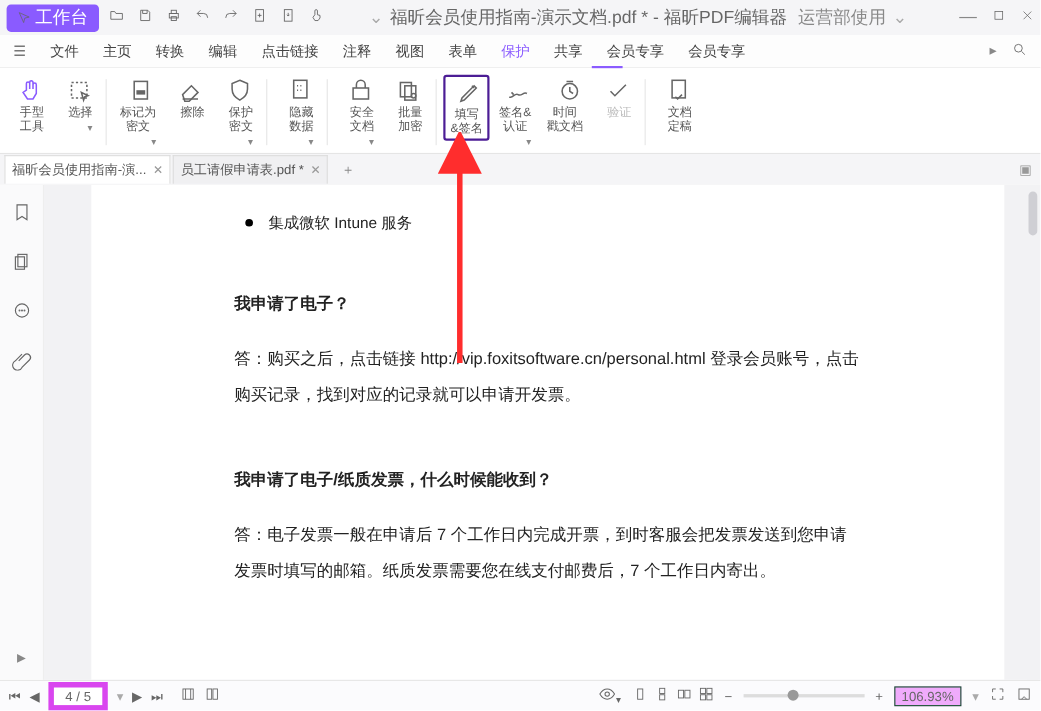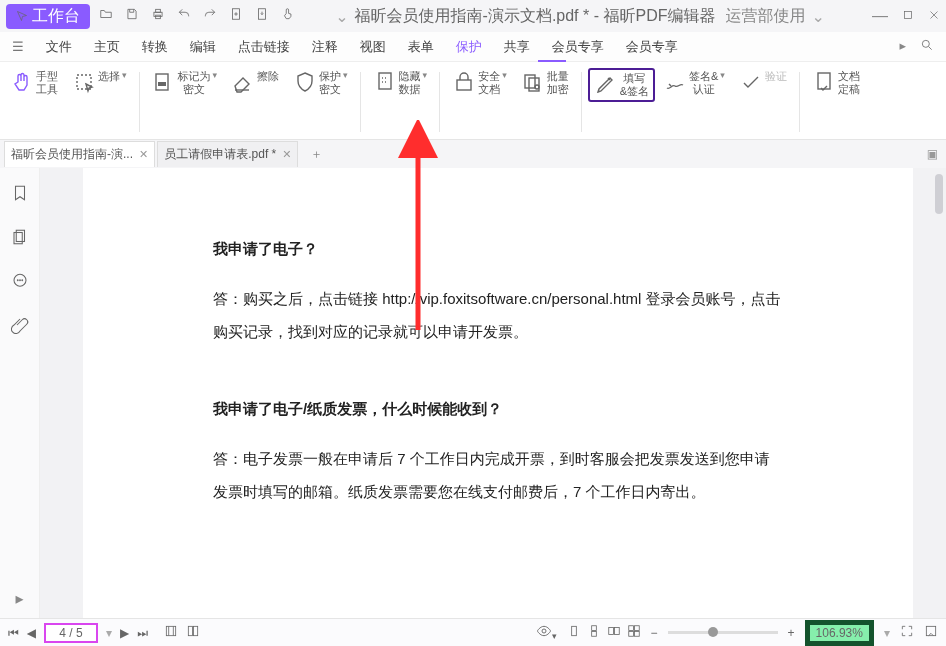--- a/index.html
+++ b/index.html
@@ -13,21 +13,21 @@
   .dept { color: #888; margin-left: 4px; }
   .win-controls { display: flex; gap: 14px; color: #888; margin-left: 8px; }
 
   .menubar { height: 30px; background: #fdfdfd; display: flex; align-items: center; padding: 0 12px; gap: 22px; font-size: 13px; color: #444; border-bottom: 1px solid #eee; }
   .menubar .ham { color: #777; }
   .menubar .active { color: #8a5bff; }
   .menubar .arrow-box { margin-left: auto; display: flex; gap: 14px; color: #888; }
   .tab-underline { height: 2px; background: #8a5bff; width: 28px; position: absolute; top: 60px; left: 538px; }
 
   .ribbon { height: 78px; background: #fff; border-bottom: 1px solid #e5e5e5; display: flex; align-items: flex-start; padding: 6px 4px 4px; gap: 2px; font-size: 11px; color: #555; }
-  .ribbon-item { display: flex; align-items: flex-start; justify-content: flex-start; padding: 2px 6px; gap: 2px; min-width: 42px; }
+  .ribbon-item { display: flex; flex-direction: column; align-items: flex-end; justify-content: flex-start; padding: 2px 6px; gap: 2px; min-width: 42px; }
   .ribbon-item svg, .ribbon-item .ic { width: 24px; height: 24px; display:flex; align-items:center; justify-content:center;}
   .ribbon-item .lbl { text-align: center; line-height: 13px; white-space: pre; }
   .ribbon-sep { width: 1px; height: 60px; background: #e5e5e5; margin: 4px 4px 0; }
   .highlight { border: 2px solid #4c1d95; border-radius: 3px; padding: 2px 4px; }
   .drop { font-size: 9px; color: #888; }
   .disabled { color: #bbb; }
 
   .doctabs { height: 28px; background: #f5f5f7; display: flex; align-items: center; padding-left: 4px; font-size: 12px; color: #555; gap: 2px; position: relative; }
   .doctab { padding: 4px 6px; background: #fff; border: 1px solid #ddd; border-bottom: none; display: flex; align-items: center; gap: 6px; max-width: 160px; }
   .doctab.inactive { background: #f0f0f2; }
@@ -46,25 +46,25 @@
   .bullet-dot { width: 7px; height: 7px; background: #000; border-radius: 50%; }
   .q { font-weight: bold; margin-top: 46px; font-size: 15px; }
   .ans { margin-top: 18px; line-height: 2.2; }
   .scroll-v { position: absolute; right: 2px; top: 0; width: 10px; height: 100%; background: #f2f2f4; }
   .scroll-v::before { content:""; position:absolute; right:1px; top:6px; width:8px; height:40px; background:#cfcfd4; border-radius:4px; }
 
   .arrow-annot { position: absolute; left: 398px; top: 120px; pointer-events: none; }
 
   .statusbar { height: 28px; background: #fbfbfd; border-top: 1px solid #e5e5e5; display: flex; align-items: center; padding: 0 8px; font-size: 12px; color: #666; gap: 8px; }
   .statusbar .pager { display: flex; align-items: center; gap: 8px; }
-  .statusbar .pgnum { border: 2px solid #d946ef; padding: 1px 8px; min-width: 54px; text-align: center; background: #fff; }
+  .statusbar .pgnum { border: 5px solid #d946ef; padding: 1px 8px; min-width: 54px; text-align: center; background: #fff; }
   .statusbar .right { margin-left: auto; display: flex; align-items: center; gap: 10px; }
   .zoom-track { width: 110px; height: 3px; background: #ddd; position: relative; }
   .zoom-thumb { position: absolute; left: 40px; top: -4px; width: 10px; height: 10px; border-radius: 50%; background: #999; }
-  .zoom-val { border: 5px solid #14532d; padding: 1px 6px; background:#86efac; }
+  .zoom-val { border: 1px solid #14532d; padding: 1px 6px; background:#f0abfc; }
   .vm { color: #888; display:flex; gap:6px; }
 
   svg { stroke: #666; fill: none; stroke-width: 1.4; }
 </style>
 </head>
 <body>
 
 <div class="titlebar">
   <div class="workbench-btn">
     <svg width="12" height="12" viewBox="0 0 24 24" stroke="#fff">
@@ -224,20 +224,28 @@
   </div>
   <div class="ribbon-item">
     <svg viewBox="0 0 24 24">
         <path d="M4 18c3 2 5-4 8-2s5-3 8-1"></path>
         <path d="M6 14l2 2"></path>
       </svg>
     <div class="lbl">签名&amp;
 认证</div>
     <span class="drop">▾</span>
   </div>
+  <div class="ribbon-item">
+    <svg viewBox="0 0 24 24">
+        <circle cx="12" cy="13" r="7"></circle>
+        <path d="M12 9v4l3 2M9 4h6"></path>
+      </svg>
+    <div class="lbl">时间
+戳文档</div>
+  </div>
   <div class="ribbon-item disabled">
     <svg viewBox="0 0 24 24" stroke="#ccc">
         <path d="M5 13l4 4 10-10"></path>
       </svg>
     <div class="lbl">验证</div>
   </div>
   <div class="ribbon-sep"></div>
   <div class="ribbon-item">
     <svg viewBox="0 0 24 24">
         <rect x="6" y="3" width="12" height="16"></rect>
@@ -278,20 +286,24 @@
         </svg></span>
     <span><svg width="18" height="18" viewBox="0 0 24 24">
           <path d="M8 12l7-7a4 4 0 116 6l-9 9a6 6 0 11-8-8l8-8"></path>
         </svg></span>
     <span class="expand">▸</span>
   </div>
 
   <div class="page-area">
     <div class="page">
       <div class="page-inner">
+        <div class="bullet-row">
+          <span class="bullet-dot"></span>
+          <span>集成微软 Intune 服务</span>
+        </div>
         <div class="q">我申请了电子？</div>
         <div class="ans">答：购买之后，点击链接 http://vip.foxitsoftware.cn/personal.html 登录会员账号，点击购买记录，找到对应的记录就可以申请开发票。</div>
         <div class="q">我申请了电子/纸质发票，什么时候能收到？</div>
         <div class="ans">答：电子发票一般在申请后 7 个工作日内完成开票，到时客服会把发票发送到您申请发票时填写的邮箱。纸质发票需要您在线支付邮费后，7 个工作日内寄出。</div>
       </div>
     </div>
     <div class="scroll-v"></div>
   </div>
 </div>
 

